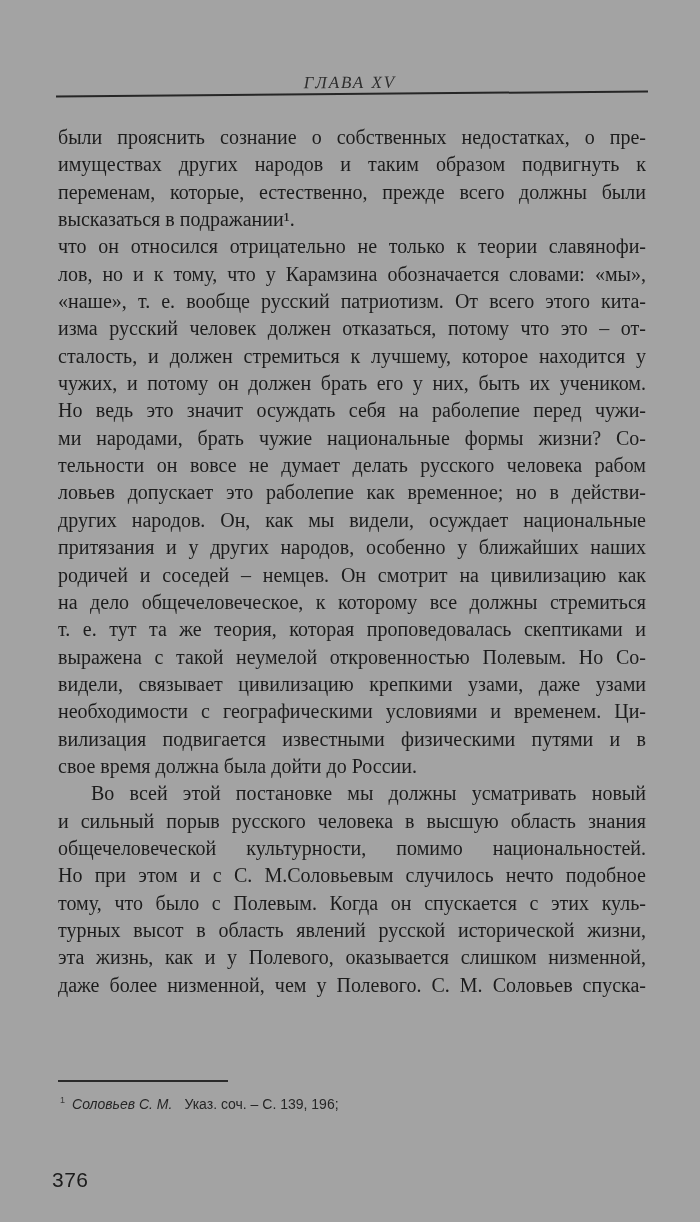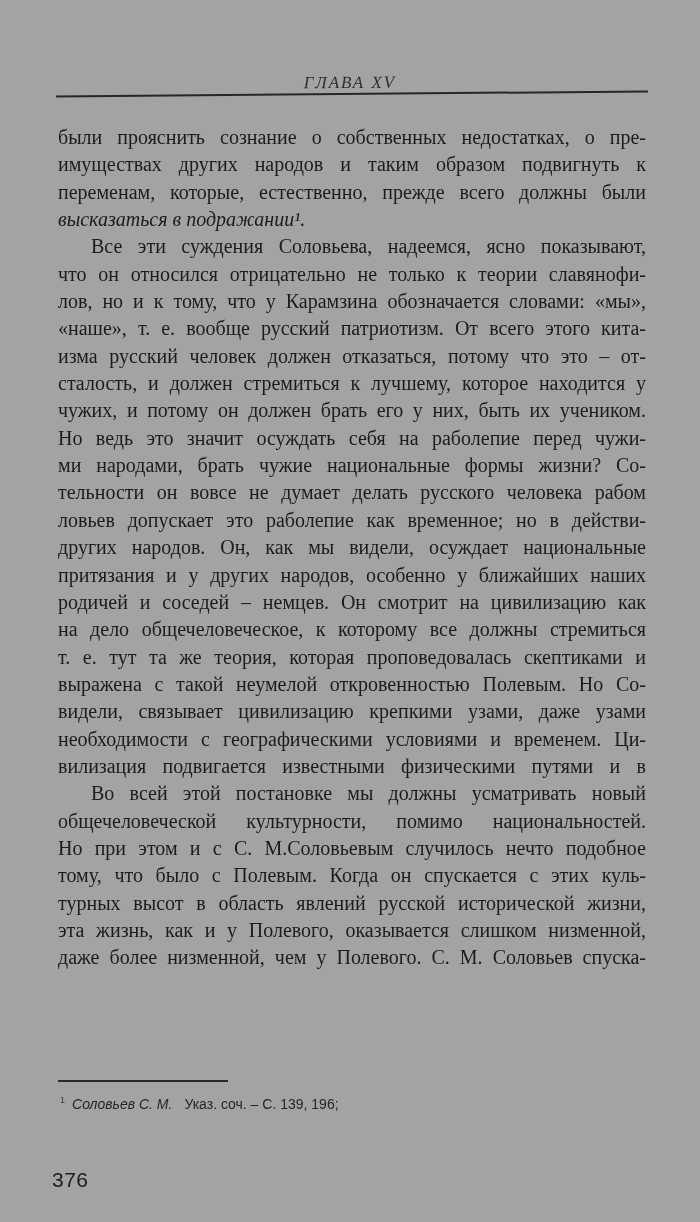--- a/index.html
+++ b/index.html
@@ -38,21 +38,21 @@
     left: 58px;
     width: 588px;
   }
   .line {
     font: 20px/27.35px "Liberation Serif", serif;
     color: #1c1c1c;
     height: 27.35px;
     text-align: justify;
     text-align-last: justify;
   }
-  .line.plain { text-align: right; text-align-last: left; font-style: italic; }
+  .line.plain { text-align: right; text-align-last: left; }
   .line.ind { text-indent: 33px; }
   .fn-rule {
     position: absolute;
     top: 1080px;
     left: 58px;
     width: 170px;
     height: 2px;
     background: #2a2a2a;
   }
   .footnote {
@@ -89,43 +89,44 @@
   <div class="head-rule"></div>
 
   <div class="body-text" id="body-text">
       <div class="paragraph">
         <div class="line">были прояснить сознание о собственных недостатках, о пре-</div>
         <div class="line">имуществах других народов и таким образом подвигнуть к</div>
         <div class="line">переменам, которые, естественно, прежде всего должны были</div>
         <div class="line plain">высказаться в подражании¹.</div>
       </div>
       <div class="paragraph">
-        <div class="line ind">Все эти суждения Соловьева, надеемся, ясно показывают,</div>
         <div class="line">что он относился отрицательно не только к теории славянофи-</div>
         <div class="line">лов, но и к тому, что у Карамзина обозначается словами: «мы»,</div>
         <div class="line">«наше», т. е. вообще русский патриотизм. От всего этого кита-</div>
         <div class="line">изма русский человек должен отказаться, потому что это – от-</div>
         <div class="line">сталость, и должен стремиться к лучшему, которое находится у</div>
         <div class="line">чужих, и потому он должен брать его у них, быть их учеником.</div>
         <div class="line">Но ведь это значит осуждать себя на раболепие перед чужи-</div>
         <div class="line">ми народами, брать чужие национальные формы жизни? Со-</div>
         <div class="line">тельности он вовсе не думает делать русского человека рабом</div>
         <div class="line">ловьев допускает это раболепие как временное; но в действи-</div>
         <div class="line">других народов. Он, как мы видели, осуждает национальные</div>
         <div class="line">притязания и у других народов, особенно у ближайших наших</div>
         <div class="line">родичей и соседей – немцев. Он смотрит на цивилизацию как</div>
         <div class="line">на дело общечеловеческое, к которому все должны стремиться</div>
         <div class="line">т. е. тут та же теория, которая проповедовалась скептиками и</div>
         <div class="line">выражена с такой неумелой откровенностью Полевым. Но Со-</div>
         <div class="line">видели, связывает цивилизацию крепкими узами, даже узами</div>
         <div class="line">необходимости с географическими условиями и временем. Ци-</div>
         <div class="line">вилизация подвигается известными физическими путями и в</div>
+        <div class="line plain">свое время должна была дойти до России.</div>
       </div>
       <div class="paragraph">
         <div class="line ind">Во всей этой постановке мы должны усматривать новый</div>
+        <div class="line">и сильный порыв русского человека в высшую область знания</div>
         <div class="line">общечеловеческой культурности, помимо национальностей.</div>
         <div class="line">Но при этом и с С. М.Соловьевым случилось нечто подобное</div>
         <div class="line">тому, что было с Полевым. Когда он спускается с этих куль-</div>
         <div class="line">турных высот в область явлений русской исторической жизни,</div>
         <div class="line">эта жизнь, как и у Полевого, оказывается слишком низменной,</div>
         <div class="line">даже более низменной, чем у Полевого. С. М. Соловьев спуска-</div>
       </div>
     </div>
 
   <div class="fn-rule"></div>

